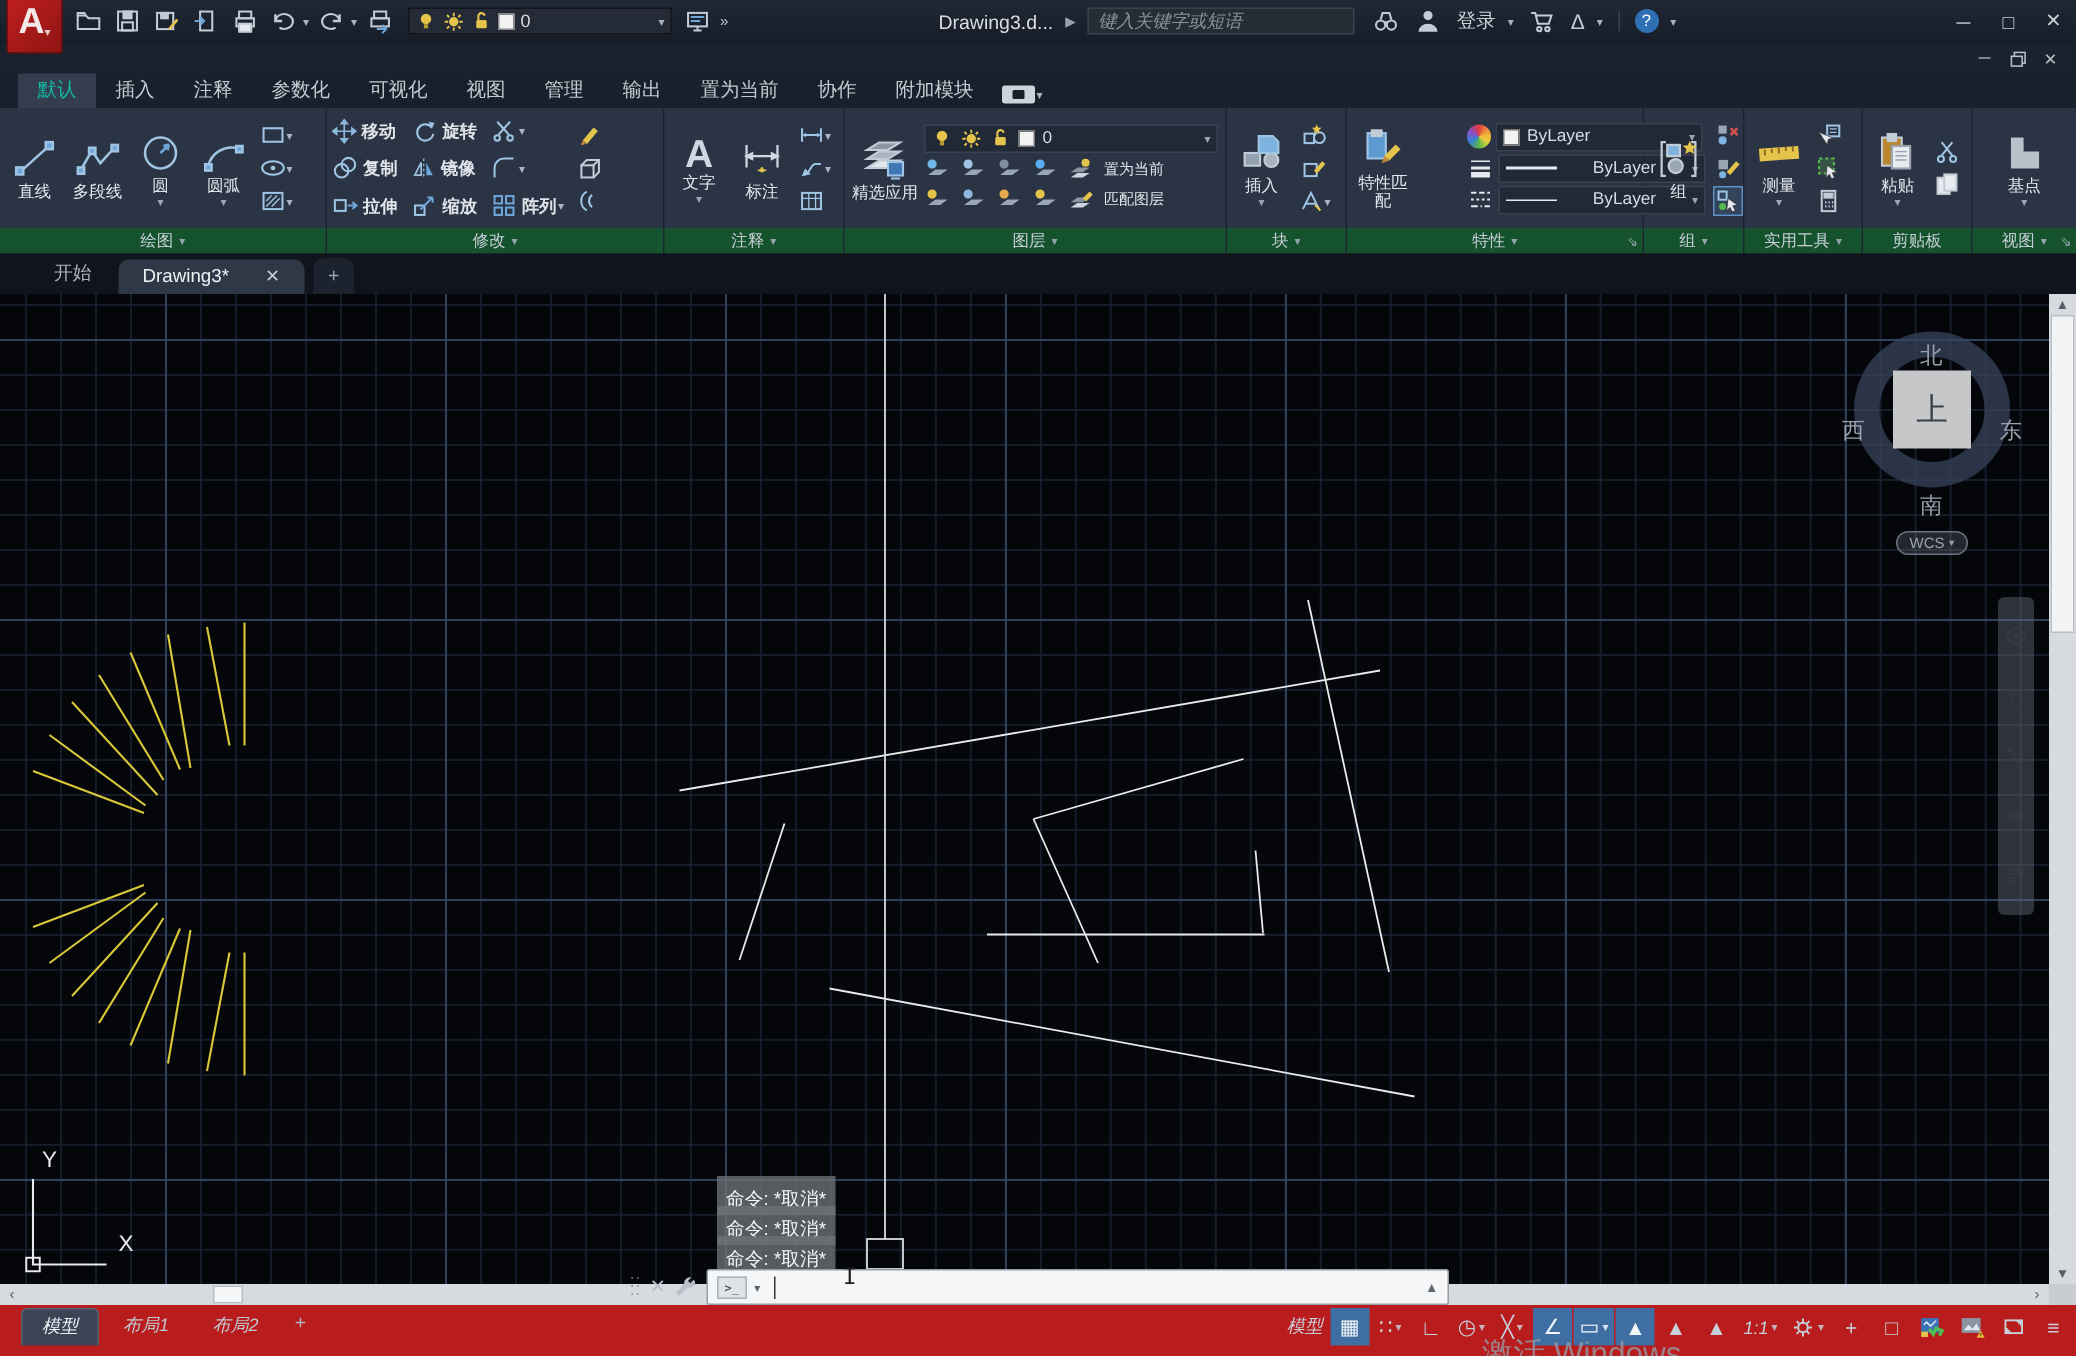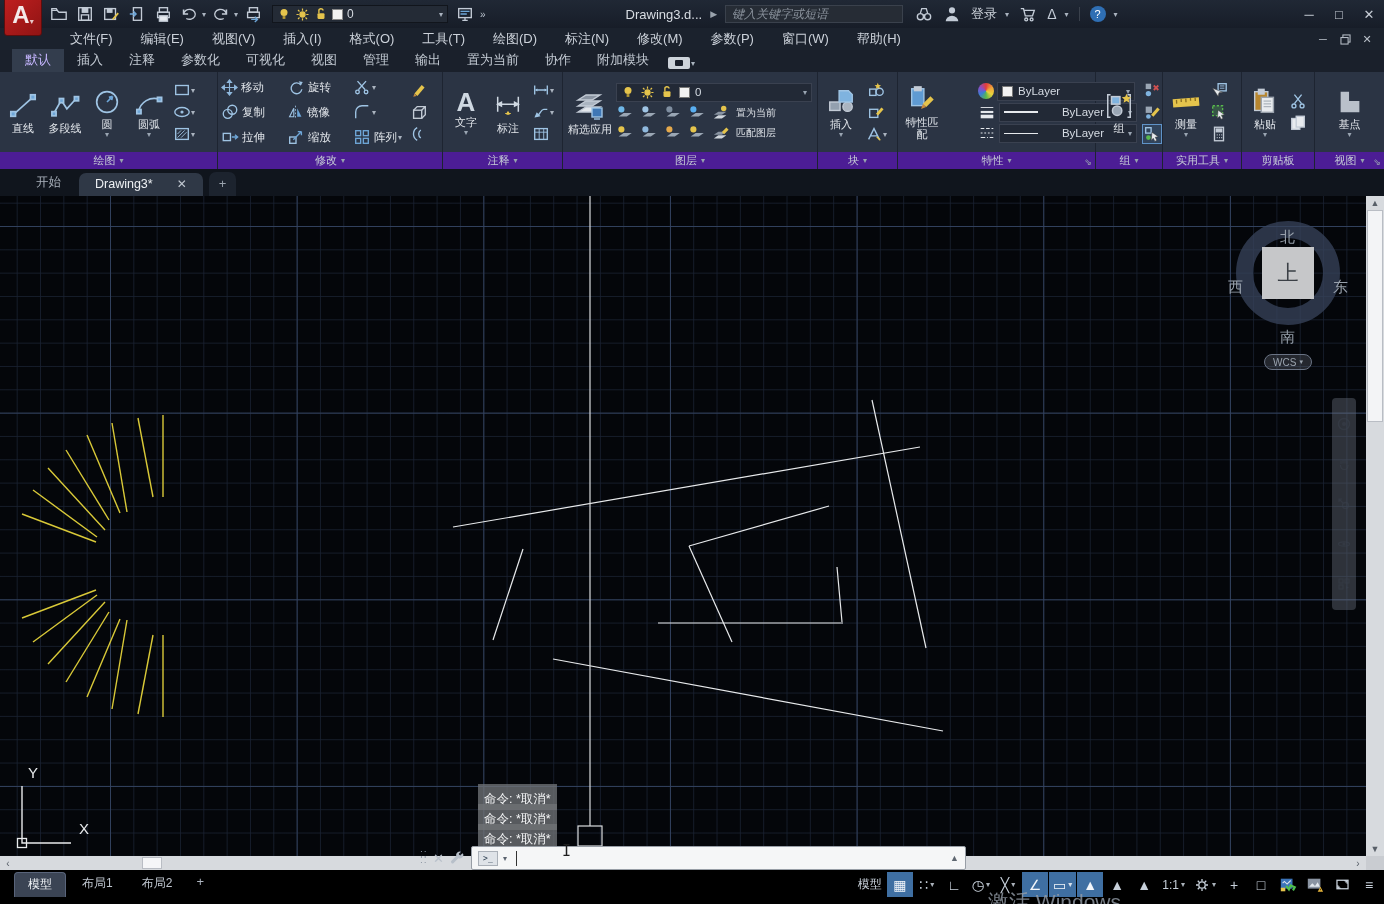--- a/index.html
+++ b/index.html
@@ -35,40 +35,40 @@
   .menubar { position:absolute; left:0; top:28px; width:1384px; height:22px; background:#1b222d;
     display:flex; align-items:center; padding-left:56px; }
   .menuitem { font-size:13px; color:#ccd2da; padding:0 14px; height:22px; display:flex; align-items:center; }
   .docbtns { margin-left:auto; display:flex; padding-right:6px; }
   .docbtn { width:22px; height:18px; display:flex; align-items:center; justify-content:center; color:#b9c0c9; font-size:11px; }
 
   
   .rtabs { position:absolute; left:0; top:50px; width:1384px; height:22px; background:#1a202b;
     display:flex; align-items:flex-end; padding-left:12px; }
   .rtab { font-size:13px; color:#c3cad3; padding:2px 13px 3px; }
-  .rtab.active { background:#333d4d; color:#c4b5fd; }
+  .rtab.active { background:#333d4d; color:#14b8a6; }
   .rtab-extra { margin-left:6px; display:flex; align-items:center; gap:3px; padding-bottom:3px; }
   .camic { width:22px; height:12px; background:#cdd3da; border-radius:2px; position:relative; }
   .camic:before { content:""; position:absolute; left:7px; top:3px; width:8px; height:6px; background:#1a202b; border-radius:1px; }
 
   
   .ribbon { position:absolute; left:0; top:72px; width:1384px; height:97px; background:#2b3444; display:flex; }
   .panel { height:97px; border-right:1px solid #1d2431; display:flex; flex-direction:column; }
   .pbody { flex:1; display:flex; align-items:center; padding:2px 3px; gap:2px; }
-  .pfoot { height:17px; background:#4c1d95; display:flex; align-items:center; justify-content:center;
+  .pfoot { height:17px; background:#14532d; display:flex; align-items:center; justify-content:center;
     gap:4px; font-size:11px; color:#c6cdd6; position:relative; }
   .pfoot .fc { font-size:8px; color:#97a2af; }
   .launcher { position:absolute; right:3px; bottom:2px; font-size:9px; color:#9aa5b2; }
   .bigbtn { display:flex; flex-direction:column; align-items:center; justify-content:center;
     min-width:40px; padding:1px 2px; gap:1px; }
   .bigbtn .lbl { font-size:11px; color:#e2e6eb; line-height:12px; text-align:center; }
   .bigbtn .bc { font-size:8px; color:#9aa5b2; line-height:7px; }
   .smallcol { display:flex; flex-direction:column; justify-content:center; gap:4px; padding:0 2px; }
   .srow { display:flex; align-items:center; gap:2px; }
-  .modgrid { display:grid; grid-template-columns:auto auto auto; grid-auto-rows:25px; column-gap:22px; align-items:center; }
+  .modgrid { display:grid; grid-template-columns:auto auto auto; grid-auto-rows:25px; column-gap:9px; align-items:center;font-weight:bold; }
   .mitem { display:flex; align-items:center; gap:3px; font-size:11.5px; color:#e0e4e9; }
   .ddrow { display:flex; align-items:center; gap:3px;padding-left:33px; }
   .dd { background:#222936; border:1px solid #3a4150; height:19px; display:flex; align-items:center;
     gap:5px; padding:0 4px; font-size:11.5px; color:#d5dbe3; }
   .dd .cc { margin-left:auto; font-size:8px; color:#9aa5b2; }
   .dd .sw { width:11px; height:11px; background:#f2f2f2; border:1px solid #777; }
   .lyrrows { display:flex; flex-direction:column; gap:2px; }
   .lblsm { font-size:10px; color:#e0e4e9; }
   .hl { outline:1.5px solid #5f93c8; outline-offset:0px; background:#31445c; }
 
@@ -131,21 +131,21 @@
   .cmdinput { flex:1; height:24px; background:#f5f6f7; border:1px solid #989ea6; border-radius:2px;
     display:flex; align-items:center; padding:0 6px; gap:5px; }
   .prompt { width:20px; height:15px; background:#dfe3e8; border:1px solid #aab0b8; color:#2c3e50;
     font-size:8px; display:flex; align-items:center; justify-content:center; font-family:"DejaVu Sans Mono",monospace; }
   .pcaret { font-size:8px; color:#5b6470; }
   .caretline { width:1px; height:15px; background:#333; margin-left:4px; }
   .cmdup { margin-left:auto; color:#5f6771; font-size:9px; }
   .ibeam { position:absolute; left:142px; top:-3px; color:#1d1d1d; font-size:15px; font-family:"DejaVu Sans Mono",monospace; }
 
   
-  .bottombar { position:absolute; left:0; top:870px; width:1384px; height:34px; background:#000000; }
+  .bottombar { position:absolute; left:0; top:870px; width:1384px; height:34px; background:#b91c1c;font-style:italic; }
   .ltabs { position:absolute; left:14px; top:2px; display:flex; gap:3px; }
   .ltab { font-size:12px; color:#bfc6cf; padding:3px 13px 4px; border-radius:4px 4px 0 0; }
   .ltab.active { background:#3b4454; border:1px solid #59647a; border-bottom:none; color:#eef1f5; }
   .lplus { color:#aeb6c0; font-size:13px; padding:2px 8px; }
   .statusicons { position:absolute; right:2px; top:2px; display:flex; align-items:center; gap:1px; }
   .sic { min-width:26px; height:25px; display:flex; align-items:center; justify-content:center;
     gap:2px; color:#c7d0da; font-size:14px; padding:0 4px; }
   .sic.active { background:#3f6fa2; color:#f2f6fa; }
   .sic .cc { font-size:8px; color:inherit; opacity:.85; }
   .sic .txt { font-size:12px; }
@@ -302,34 +302,20 @@
     <span class="tinycaret">▾</span>
   </div>
   <div class="winbtns">
     <span class="winbtn">─</span>
     <span class="winbtn">□</span>
     <span class="winbtn">✕</span>
   </div>
 </div>
 
 <div class="menubar">
-  <div id="menu-items" style="display:flex">
-      <span class="menuitem">文件(F)</span>
-      <span class="menuitem">编辑(E)</span>
-      <span class="menuitem">视图(V)</span>
-      <span class="menuitem">插入(I)</span>
-      <span class="menuitem">格式(O)</span>
-      <span class="menuitem">工具(T)</span>
-      <span class="menuitem">绘图(D)</span>
-      <span class="menuitem">标注(N)</span>
-      <span class="menuitem">修改(M)</span>
-      <span class="menuitem">参数(P)</span>
-      <span class="menuitem">窗口(W)</span>
-      <span class="menuitem">帮助(H)</span>
-    </div>
   <div class="docbtns">
     <span class="docbtn">─</span>
     <span class="docbtn">
         <span class="ic">
           <svg viewBox="0 0 20 20" width="13" height="13" fill="none" stroke="#b9c0c9" stroke-width="1.6">
             <rect x="6" y="3" width="11" height="11"></rect>
             <rect x="3" y="7" width="11" height="10" fill="#1b222d"></rect>
           </svg>
         </span>
       </span>

